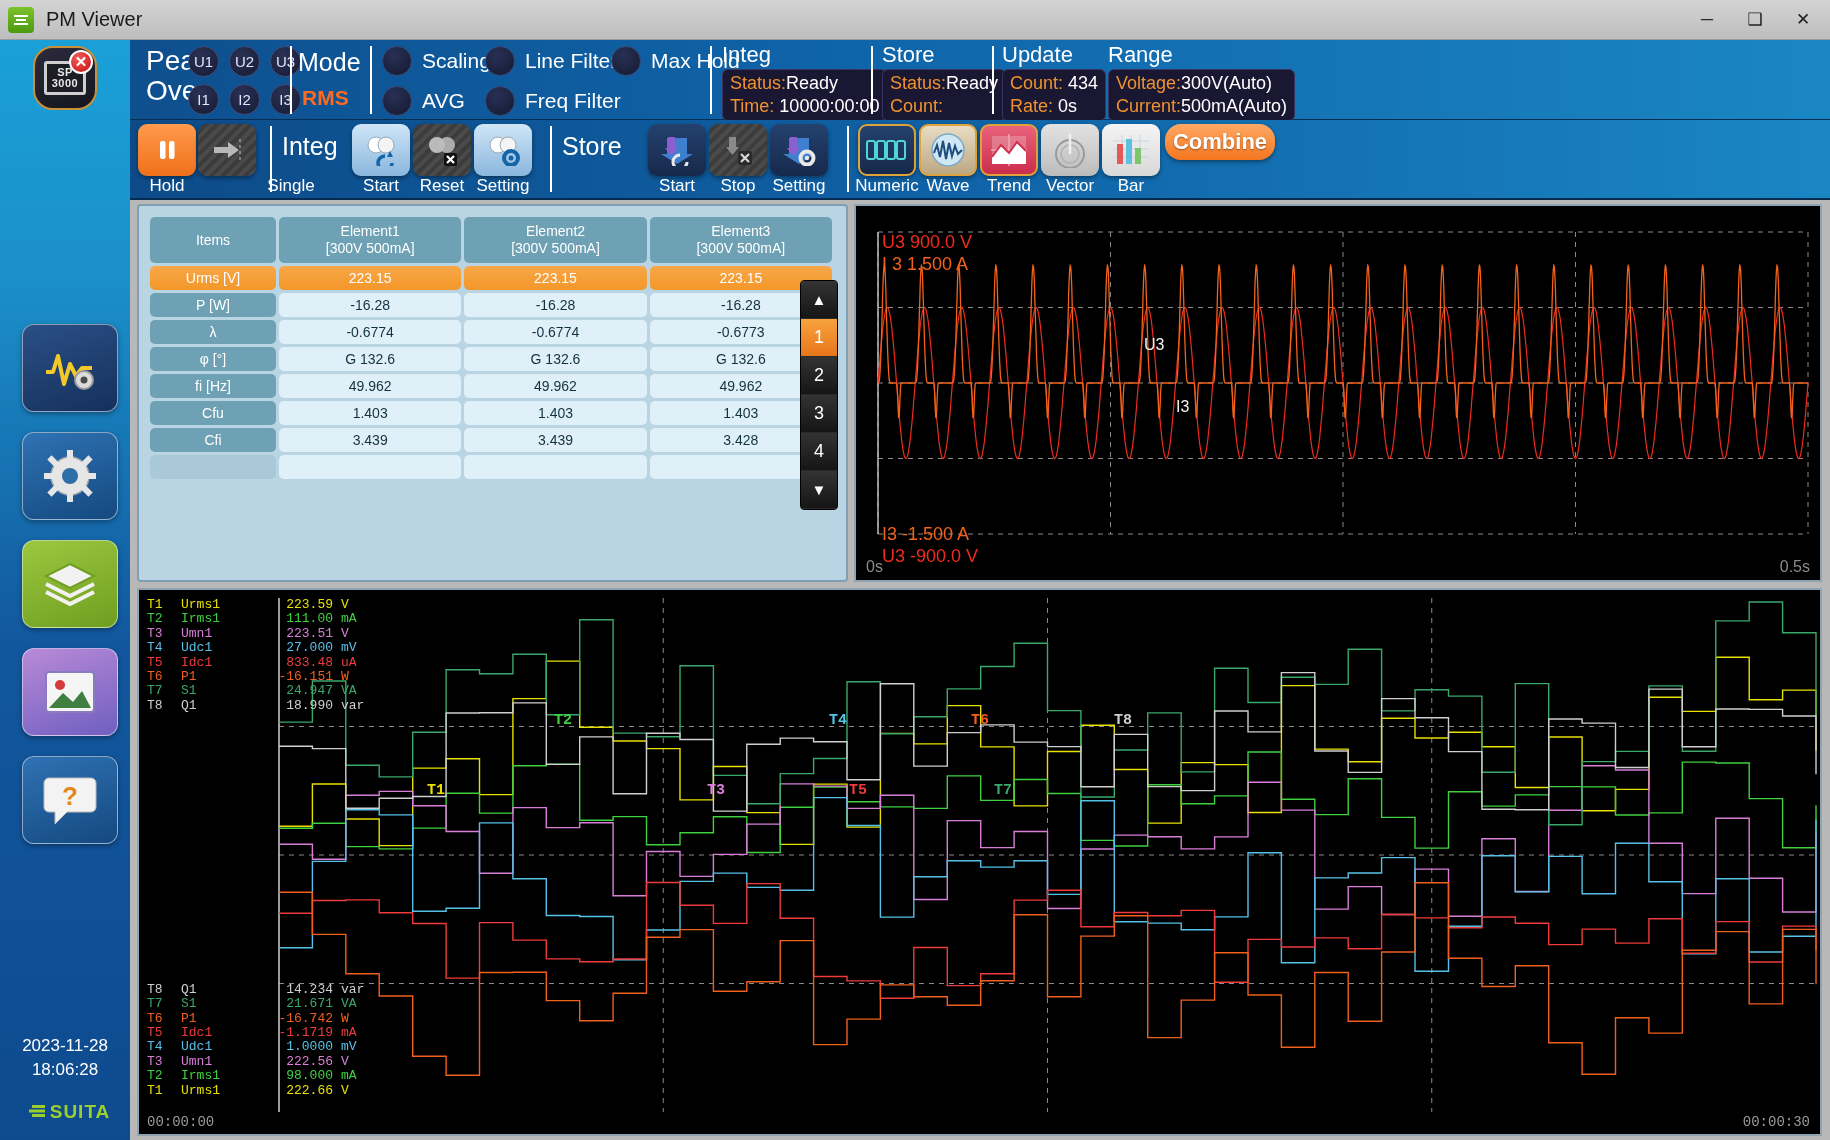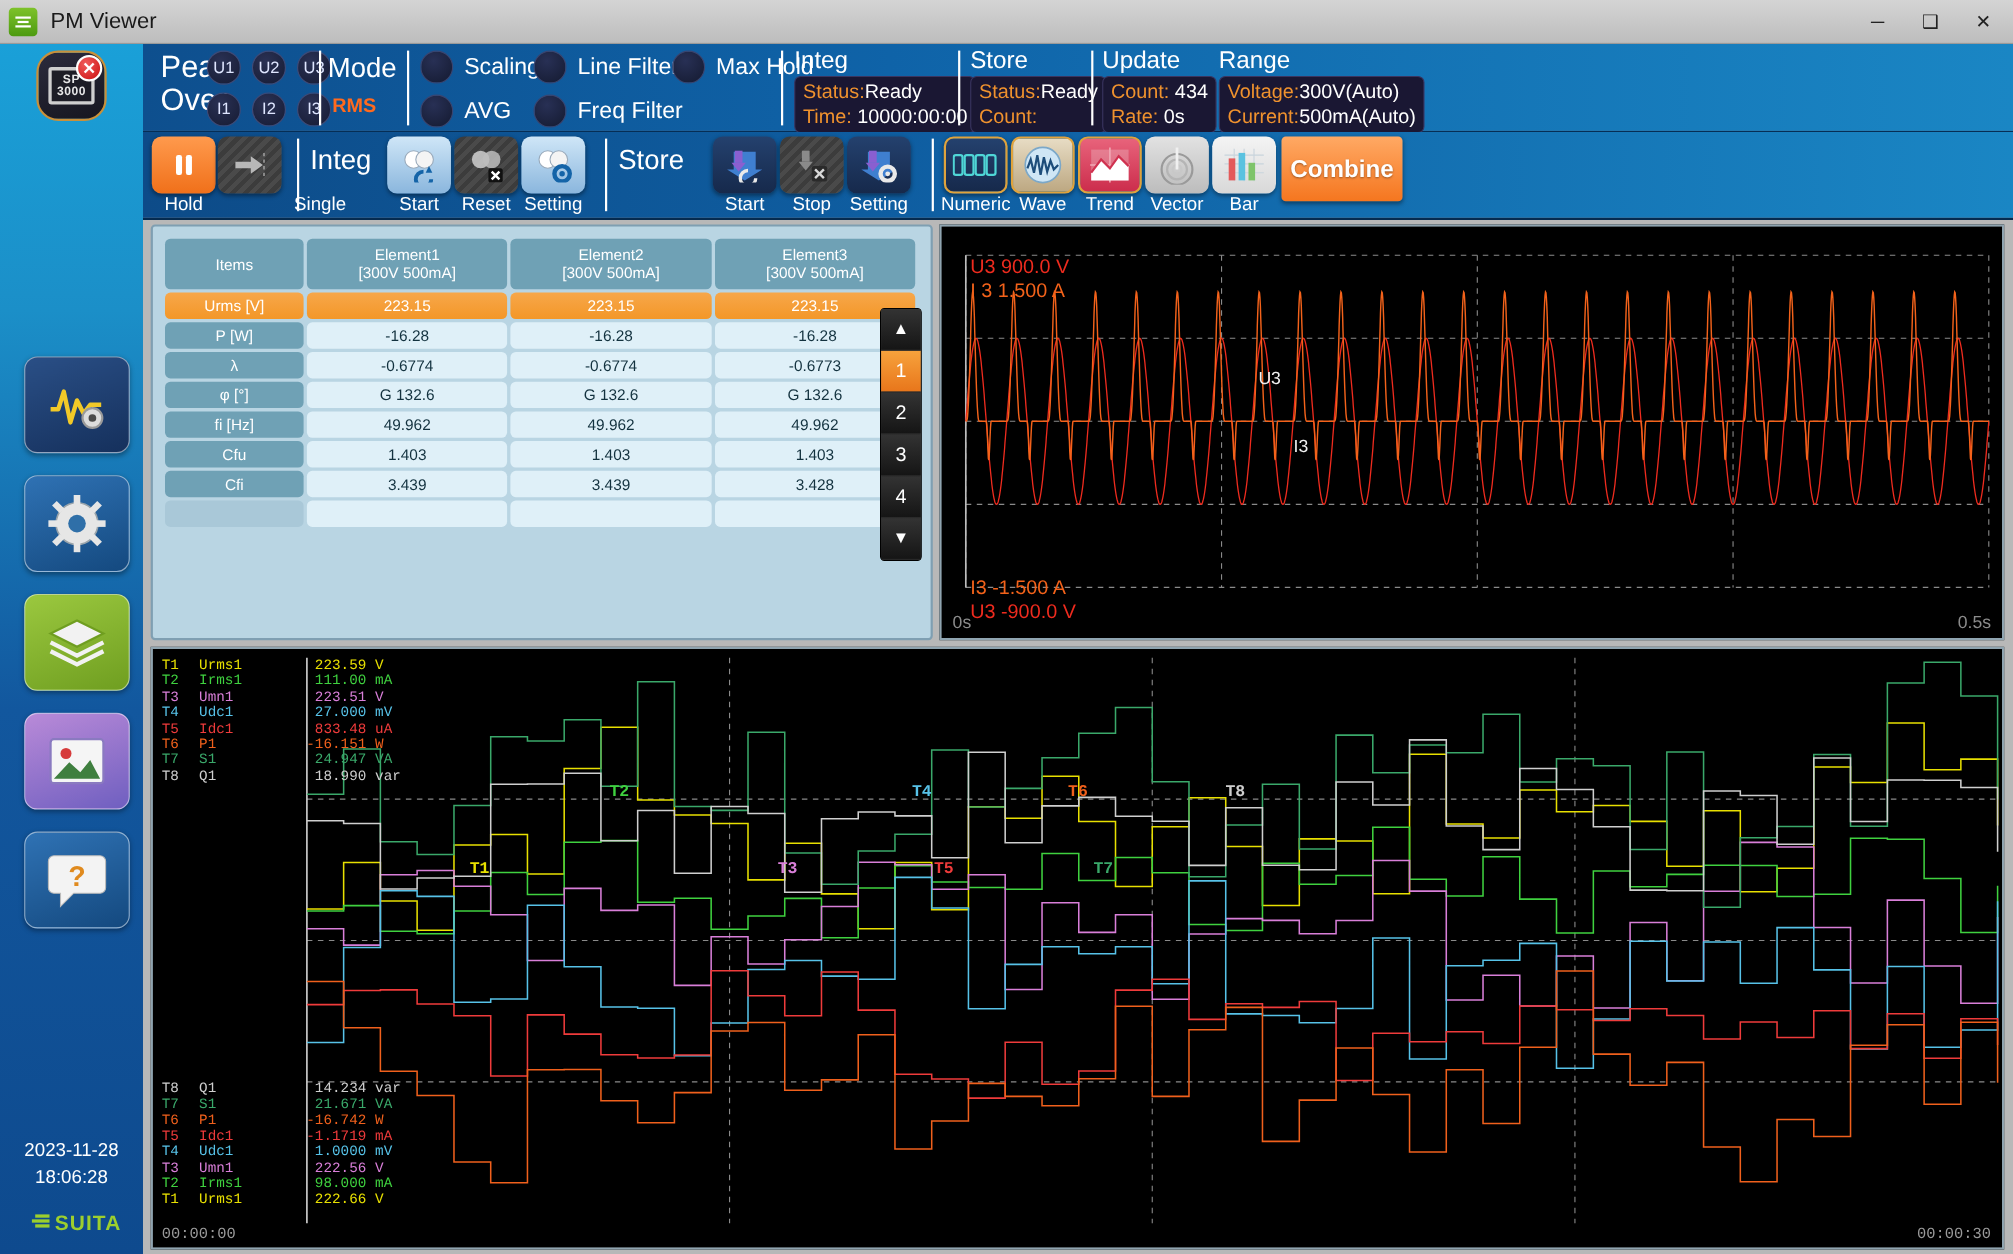--- a/index.html
+++ b/index.html
@@ -94,21 +94,21 @@
     border: 1px solid #3e4a77;
     color:#dfe6ff; font-size: 15px;
     display:flex; align-items:center; justify-content:center;
   }
   #chips-u { left: 58px; top: 6px; }
   #chips-i { left: 58px; top: 44px; }
 
   .vsep { position:absolute; width: 2px; background:#fff; }
 
   #mode-label { position:absolute; left: 168px; top: 8px; color:#fff; font-size: 25px; }
-  #mode-value { position:absolute; left: 172px; top: 46px; color:#ff6a1e; font-size: 18px; font-weight:bold; }
+  #mode-value { position:absolute; left: 172px; top: 46px; color:#ff6a1e; font-size: 21px; font-weight:bold; }
 
   .led-item { position:absolute; display:flex; align-items:center; gap: 10px; }
   .led {
     width: 30px; height: 30px; border-radius: 50%;
     background: radial-gradient(circle at 40% 30%, #283055, #141a30);
     border: 1px solid #3a4570;
   }
   .led-item span { color:#fff; font-size: 21px; white-space: nowrap; }
 
   .status-group { position:absolute; }
@@ -138,21 +138,21 @@
   .tb-orange { background: linear-gradient(#ff9a4d,#f0701a); }
   .tb-dark   { background: repeating-linear-gradient(135deg,#4a4a4a 0 4px,#3c3c3c 4px 8px); }
   .tb-light  { background: linear-gradient(#cfe6f7,#8ab6dd); }
   .tb-navy   { background: linear-gradient(#24416e,#16294b); }
   .tb-sel    { border: 2px solid #e0a33c; }
   .tb-gray   { background: linear-gradient(#e2e2e2,#bcbcbc); }
   .tb-tan    { background: linear-gradient(#e7dcc4,#bda882); }
   .tb-red    { background: linear-gradient(#e8637b,#cc2d4c); }
   .tb-white  { background: linear-gradient(#f4f4f4,#d8d8d8); }
   .tb-combine {
-    position:absolute; top: 4px; width: 110px; height: 59px; border-radius: 4px;
+    position:absolute; top: 4px; width: 110px; height: 36px; border-radius: 16px;
     background: linear-gradient(#ffa964,#f5761f);
     display:flex; align-items:center; justify-content:center;
     color:#fff; font-size: 22px; font-weight: bold; text-shadow: 0 1px 2px rgba(0,0,0,.4);
     box-shadow: 0 2px 4px rgba(0,0,0,.4); cursor:pointer;
   }
   .tb-section-label { position:absolute; top: 12px; color:#fff; font-size: 25px; }
 
   
   #numeric-panel {
     position:absolute; left: 137px; top: 204px; width: 711px; height: 378px;

